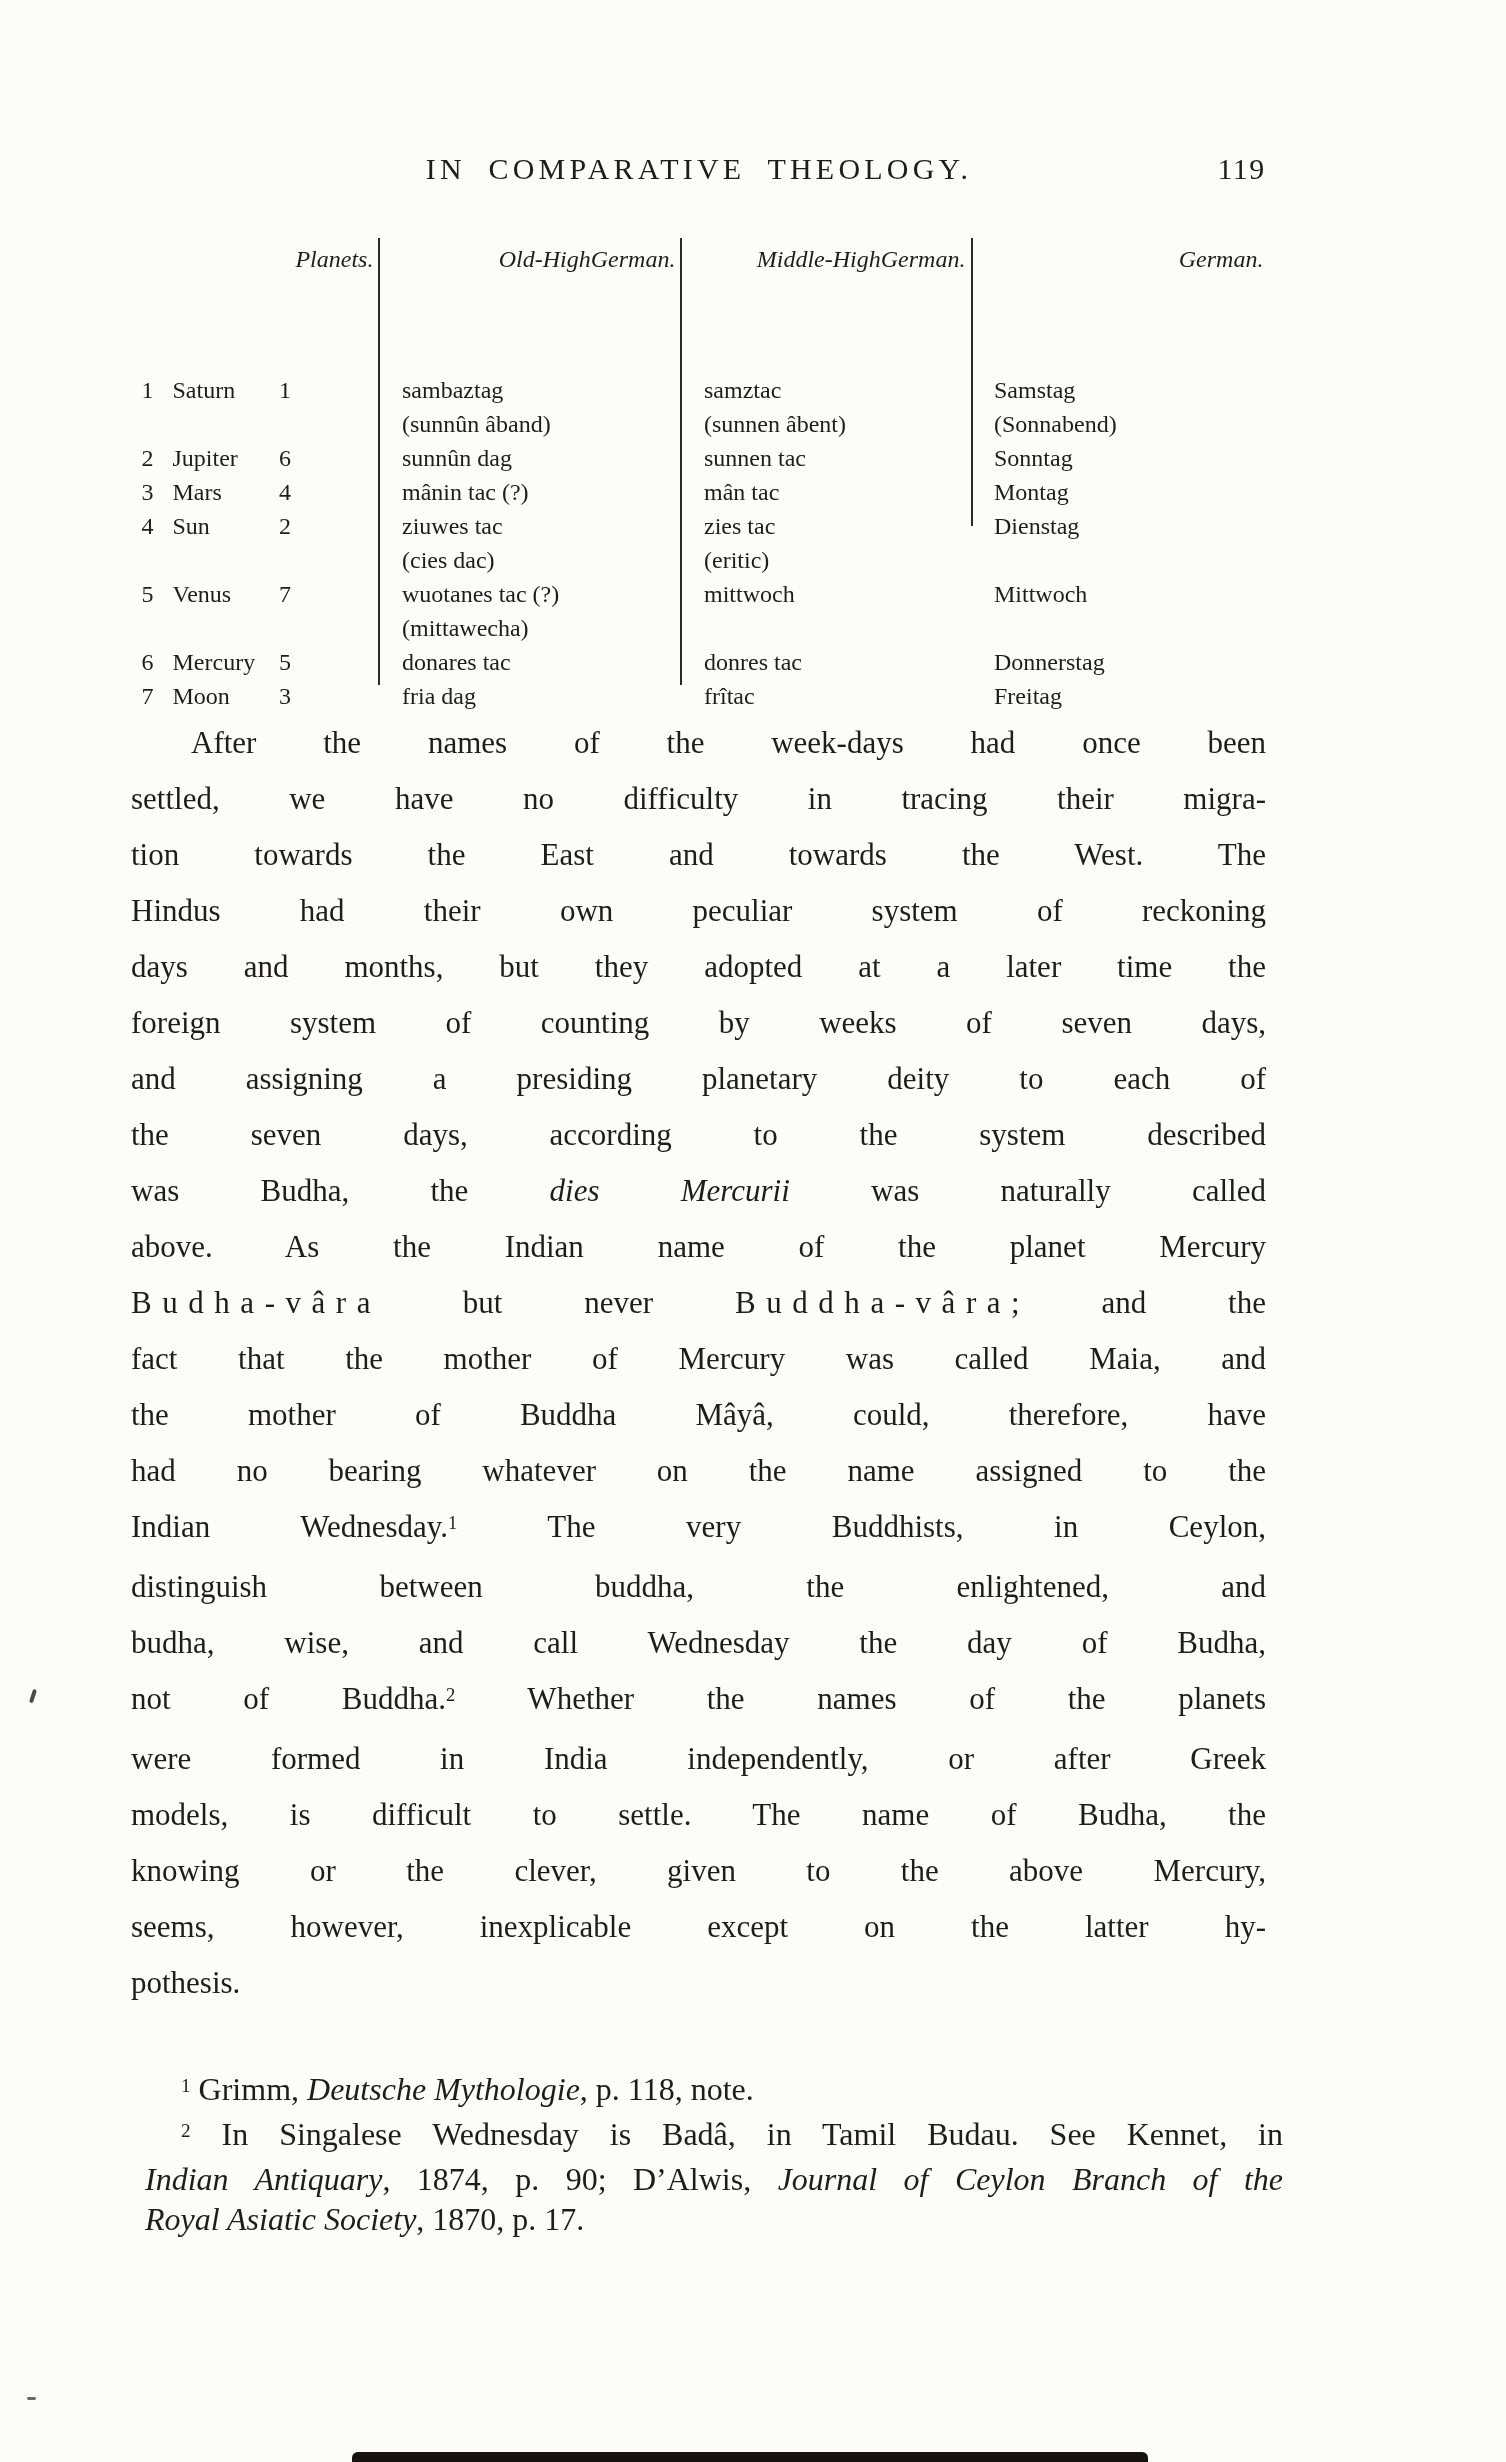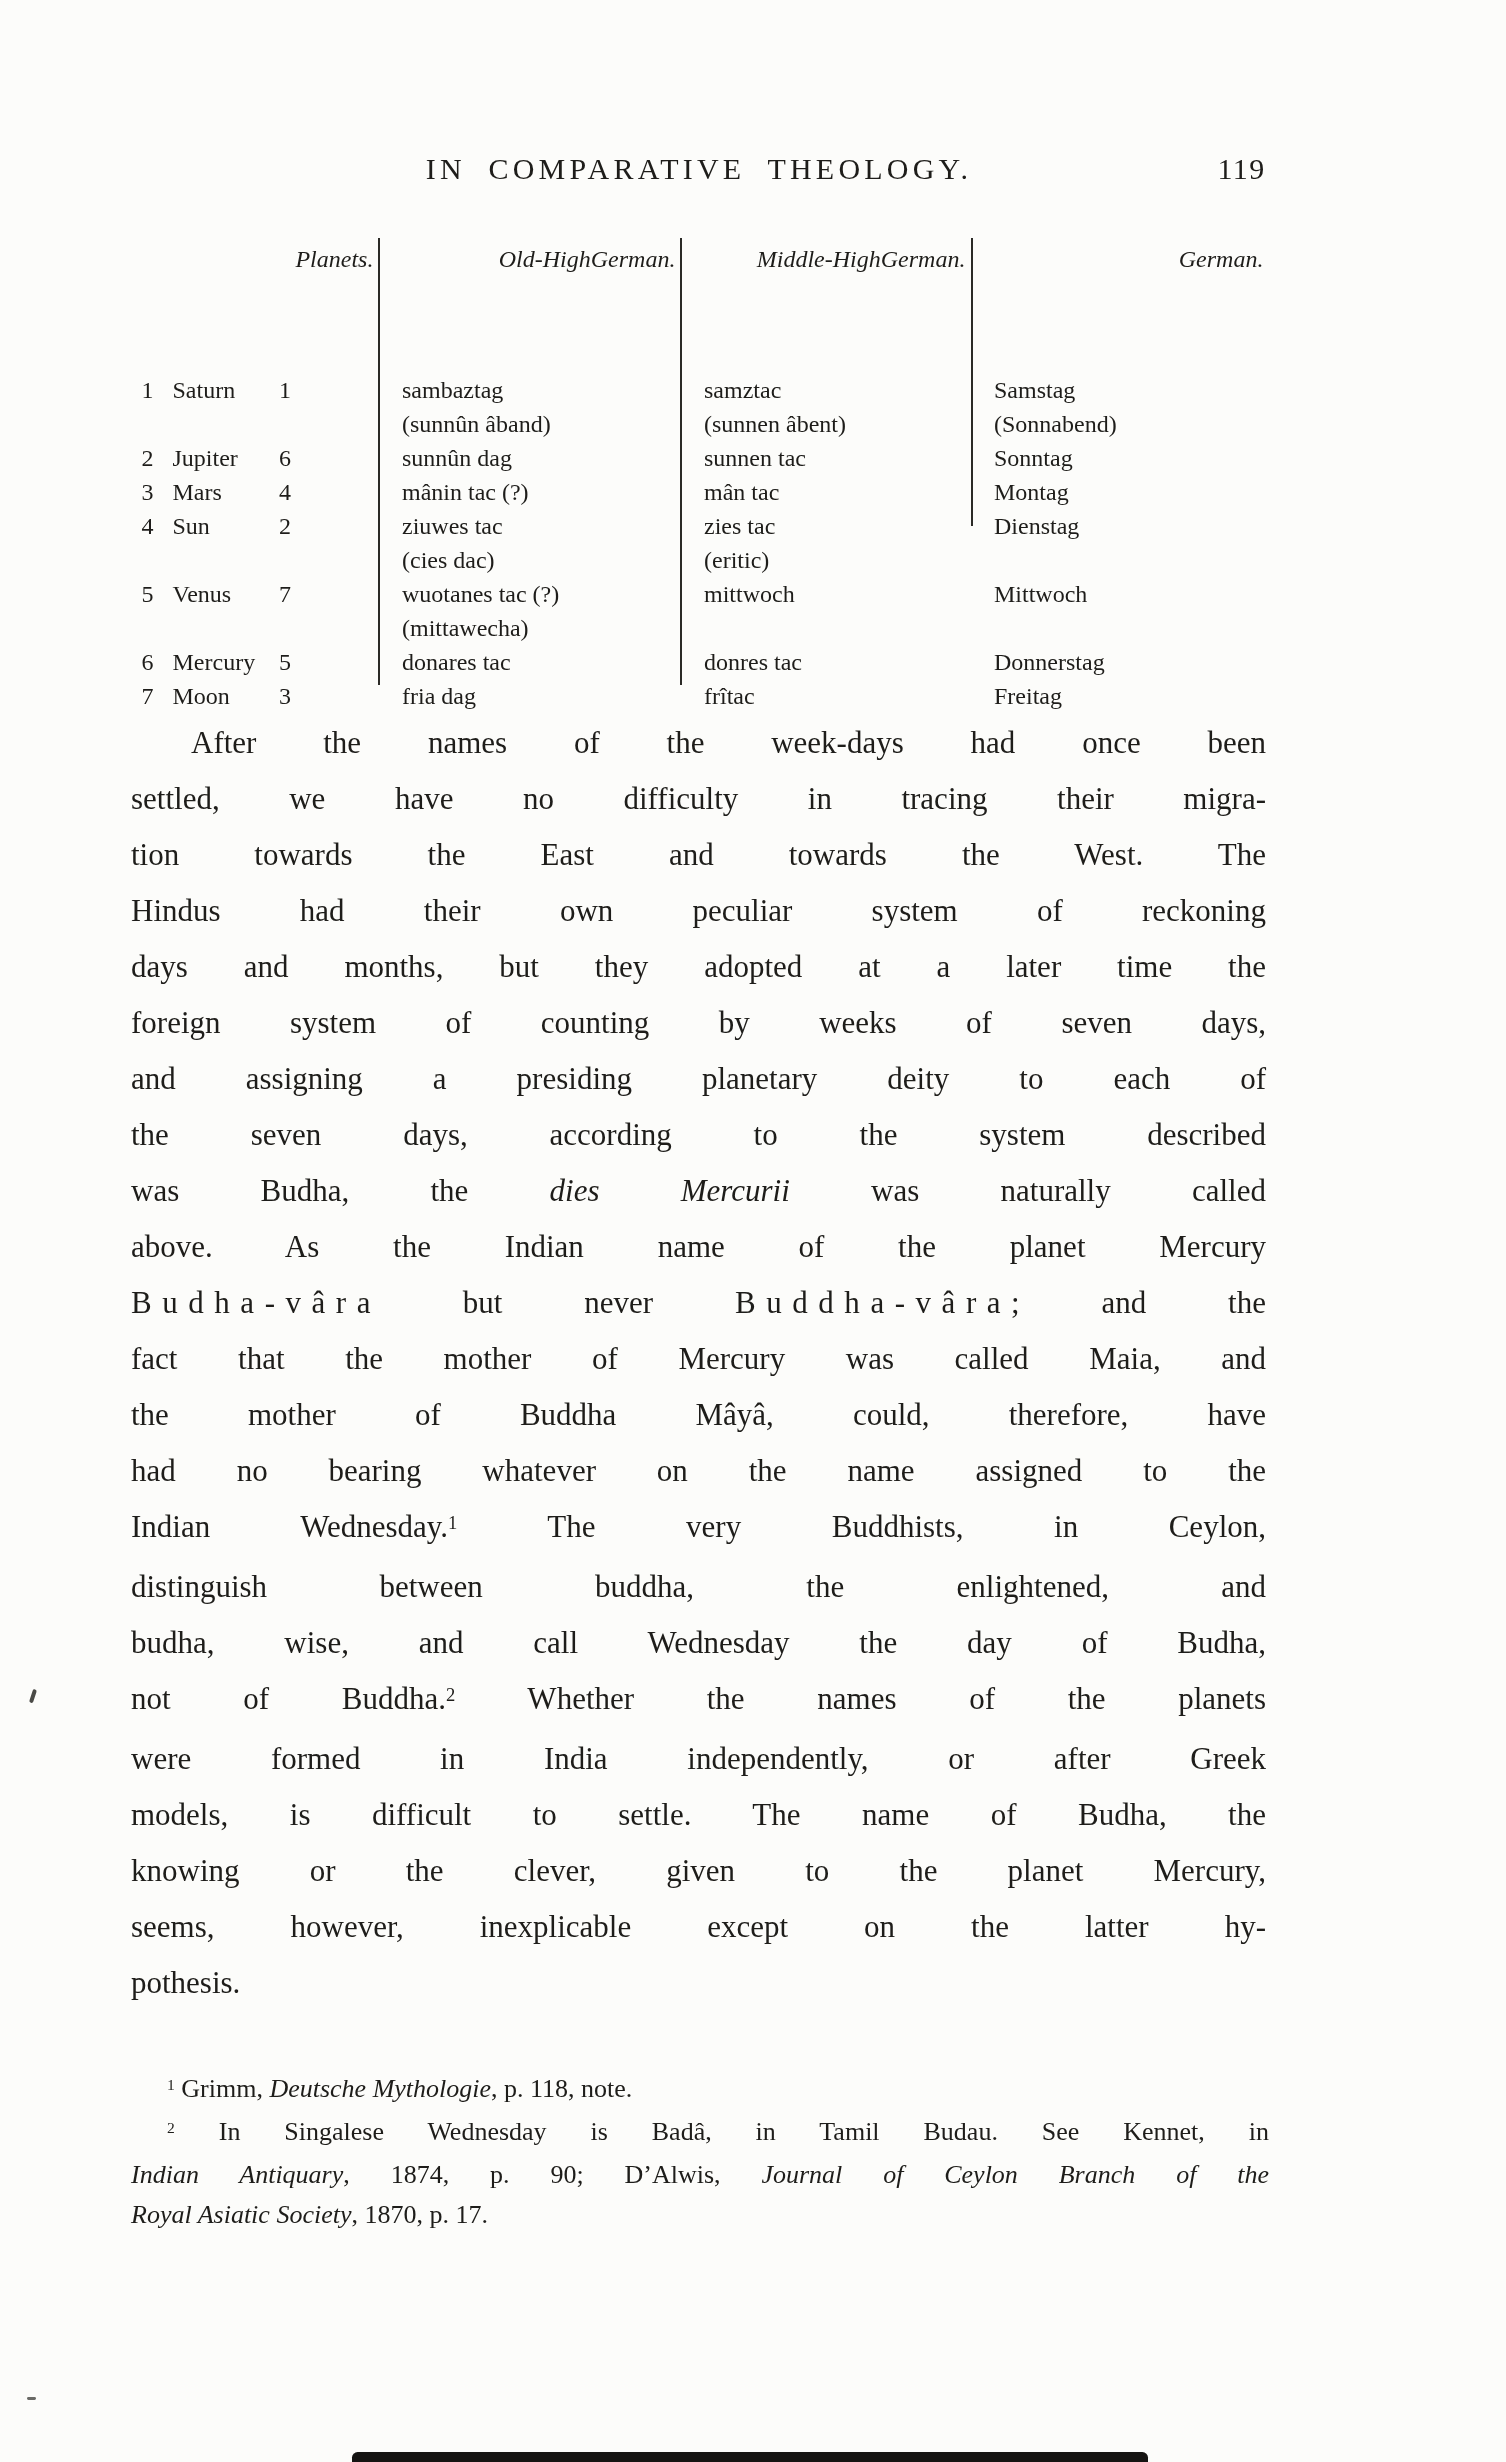--- a/index.html
+++ b/index.html
@@ -25,21 +25,21 @@
   .th3{text-align:left;padding-left:35px}
   .td{line-height:34px}
   .lang-cell{padding-left:23px}
   .planet-cell{display:flex;align-items:flex-start;padding-left:10.5px;padding-right:88px}
   .p-ord{width:31px}
   .p-name{flex:1}
   .cell-line{line-height:34px;white-space:nowrap}
 
   
   .body{position:absolute;top:715px;left:131px;width:1135px;font-size:31px;line-height:56px}
-  .footnotes{position:absolute;top:2069px;left:131px;width:1138px;font-size:26px;line-height:40px}
+  .footnotes{position:absolute;top:2069px;left:145px;width:1138px;font-size:32px;line-height:40px}
   .tline{text-align:justify;text-align-last:justify}
   .no-just{text-align-last:left}
   .body .indent{text-indent:60px}
   .footnotes .indent{text-indent:36px}
   .seg-i{font-style:italic}
   .seg-sp{letter-spacing:.34em}
   .seg-sup{font-size:.6em;position:relative;top:-.42em;letter-spacing:0}
 
   
   .scan-bar{position:absolute;left:352px;bottom:0;width:796px;height:10.5px;background:#151412;border-radius:5.6px 5.6px 0 0}
@@ -196,21 +196,21 @@
       <div class="tline"><span class="seg-sp">Budha-vâra</span><span> but never </span><span class="seg-sp">Buddha-vâra</span><span>; and the</span></div>
       <div class="tline"><span>fact that the mother of Mercury was called Maia, and</span></div>
       <div class="tline"><span>the mother of Buddha Mâyâ, could, therefore, have</span></div>
       <div class="tline"><span>had no bearing whatever on the name assigned to the</span></div>
       <div class="tline"><span>Indian Wednesday.</span><span class="seg-sup">1</span><span> The very Buddhists, in Ceylon,</span></div>
       <div class="tline"><span>distinguish between buddha, the enlightened, and</span></div>
       <div class="tline"><span>budha, wise, and call Wednesday the day of Budha,</span></div>
       <div class="tline"><span>not of Buddha.</span><span class="seg-sup">2</span><span> Whether the names of the planets</span></div>
       <div class="tline"><span>were formed in India independently, or after Greek</span></div>
       <div class="tline"><span>models, is difficult to settle. The name of Budha, the</span></div>
-      <div class="tline"><span>knowing or the clever, given to the planet Mercury,</span></div>
+      <div class="tline"><span>knowing or the clever, given to the above Mercury,</span></div>
       <div class="tline"><span>seems, however, inexplicable except on the latter hy-</span></div>
       <div class="tline no-just"><span>pothesis.</span></div>
     </div>
 
   <div class="footnotes">
       <div class="tline indent no-just"><span class="seg-sup">1</span><span> Grimm, </span><span class="seg-i">Deutsche Mythologie</span><span>, p. 118, note.</span></div>
       <div class="tline indent"><span class="seg-sup">2</span><span> In Singalese Wednesday is Badâ, in Tamil Budau. See Kennet, in</span></div>
       <div class="tline"><span class="seg-i">Indian Antiquary</span><span>, 1874, p. 90; D’Alwis, </span><span class="seg-i">Journal of Ceylon Branch of the</span></div>
       <div class="tline no-just"><span class="seg-i">Royal Asiatic Society</span><span>, 1870, p. 17.</span></div>
     </div>

